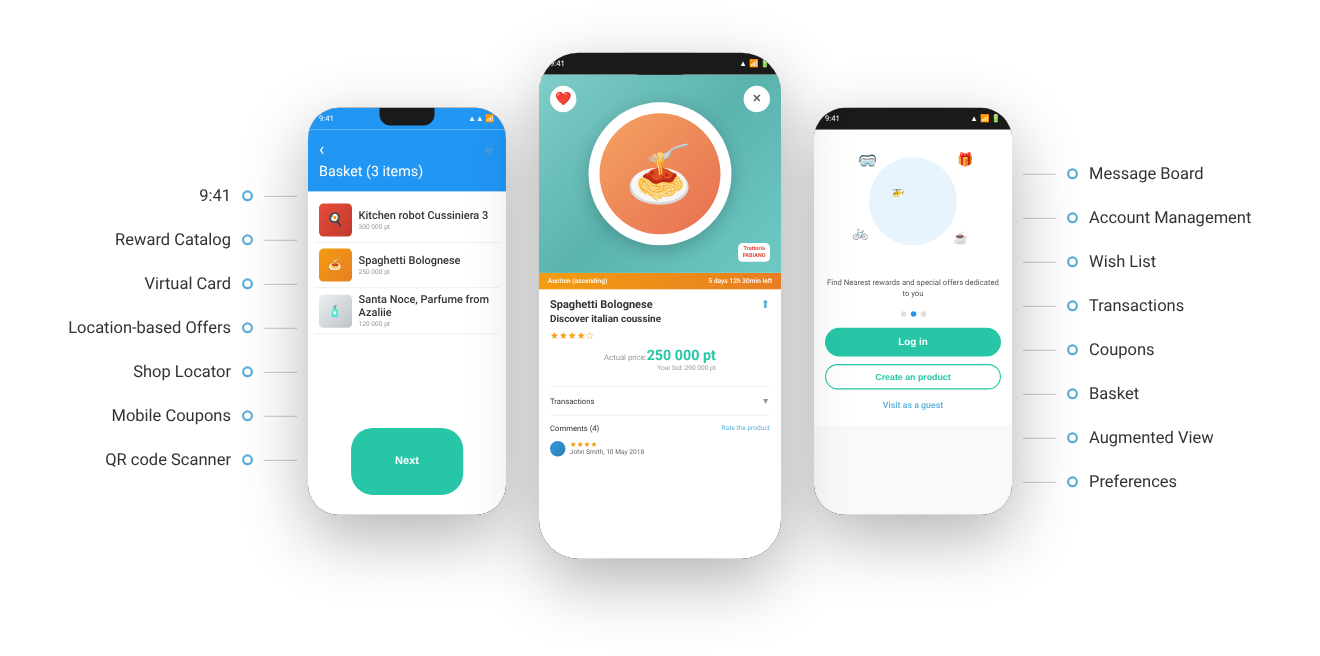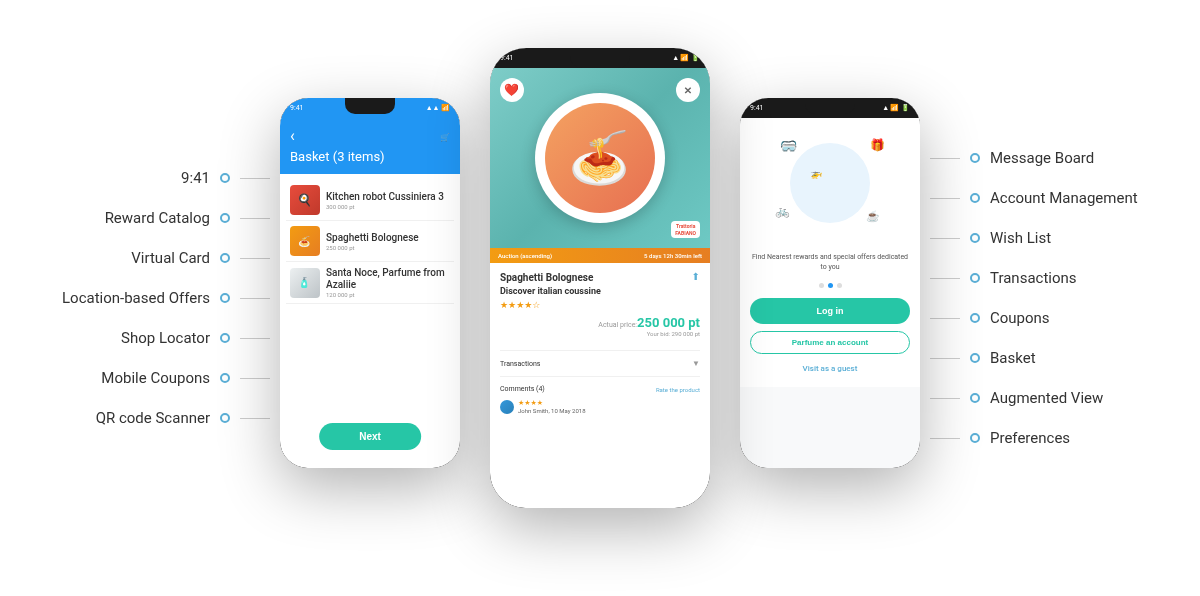--- a/index.html
+++ b/index.html
@@ -236,21 +236,21 @@
 
     .basket-next-btn {
       position: absolute;
       bottom: 18px;
       left: 50%;
       transform: translateX(-50%);
       background: #26c6a6;
       color: white;
       border: none;
       border-radius: 20px;
-      padding: 8px 40px;
+      padding: 25px 40px;
       font-size: 10px;
       font-weight: 600;
       cursor: pointer;
       white-space: nowrap;
     }
 
     
     .product-screen {
       background: white;
       height: 100%;
@@ -382,21 +382,21 @@
 
     .stars {
       color: #f39c12;
       font-size: 9px;
       margin-bottom: 5px;
     }
 
     .price-row {
       display: flex;
       align-items: baseline;
-      justify-content: flex-end;
+      justify-content: center;
       margin-bottom: 13px;
     }
 
     .price-label {
       font-size: 7px;
       color: #999;
     }
 
     .price-value {
       font-size: 13px;
@@ -429,21 +429,21 @@
     }
 
     .desc-label {
       font-size: 7px;
       color: #333;
     }
 
     .comments-row {
       display: flex;
       justify-content: space-between;
-      align-items: flex-end;
+      align-items: flex-start;
       padding: 3px 0;
     }
 
     .rate-link {
       font-size: 6px;
       color: #5bafd6;
     }
 
     .comment-user {
       display: flex;
@@ -793,21 +793,21 @@
             </div>
           </div>
           <div class="login-content">
             <div class="login-tagline">Find Nearest rewards and special offers dedicated to you</div>
             <div class="dots-row">
               <div class="dot-inactive"></div>
               <div class="dot-active"></div>
               <div class="dot-inactive"></div>
             </div>
             <button class="login-btn">Log in</button>
-            <button class="create-btn">Parfume an account</button>
+            <button class="create-btn">Create an product</button>
             <div class="guest-btn">Visit as a guest</div>
           </div>
         </div>
       </div>
     </div>
 
   </div>
 
   <div class="right-labels">
     <div class="label-item">

